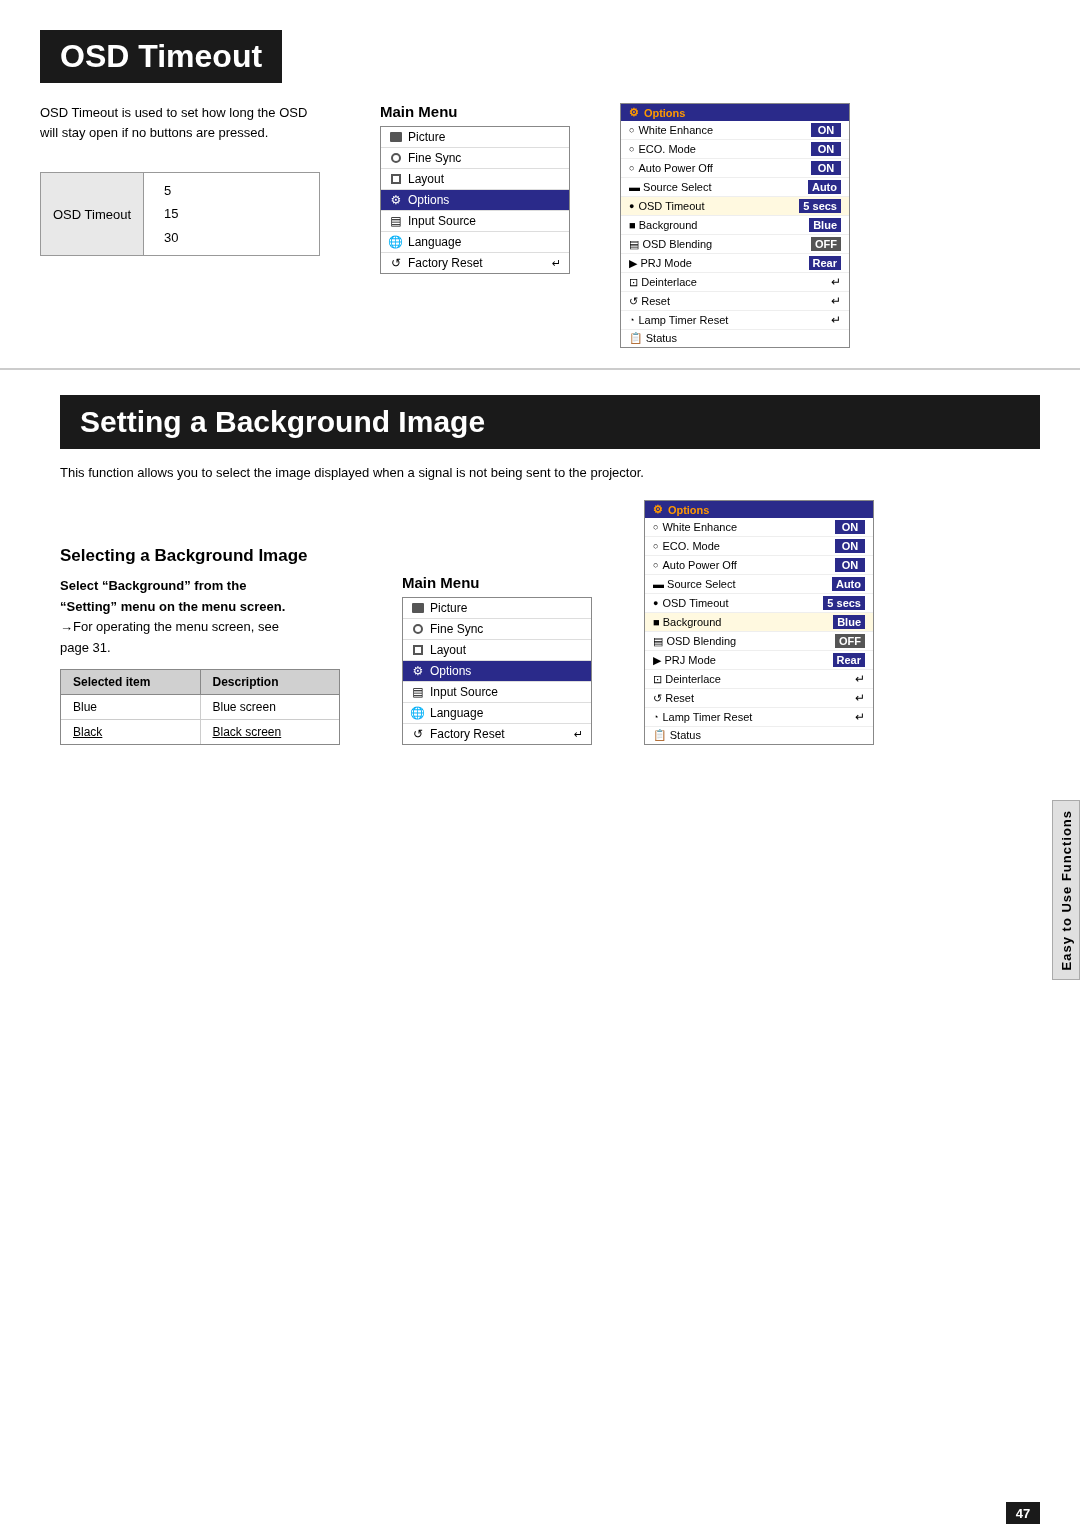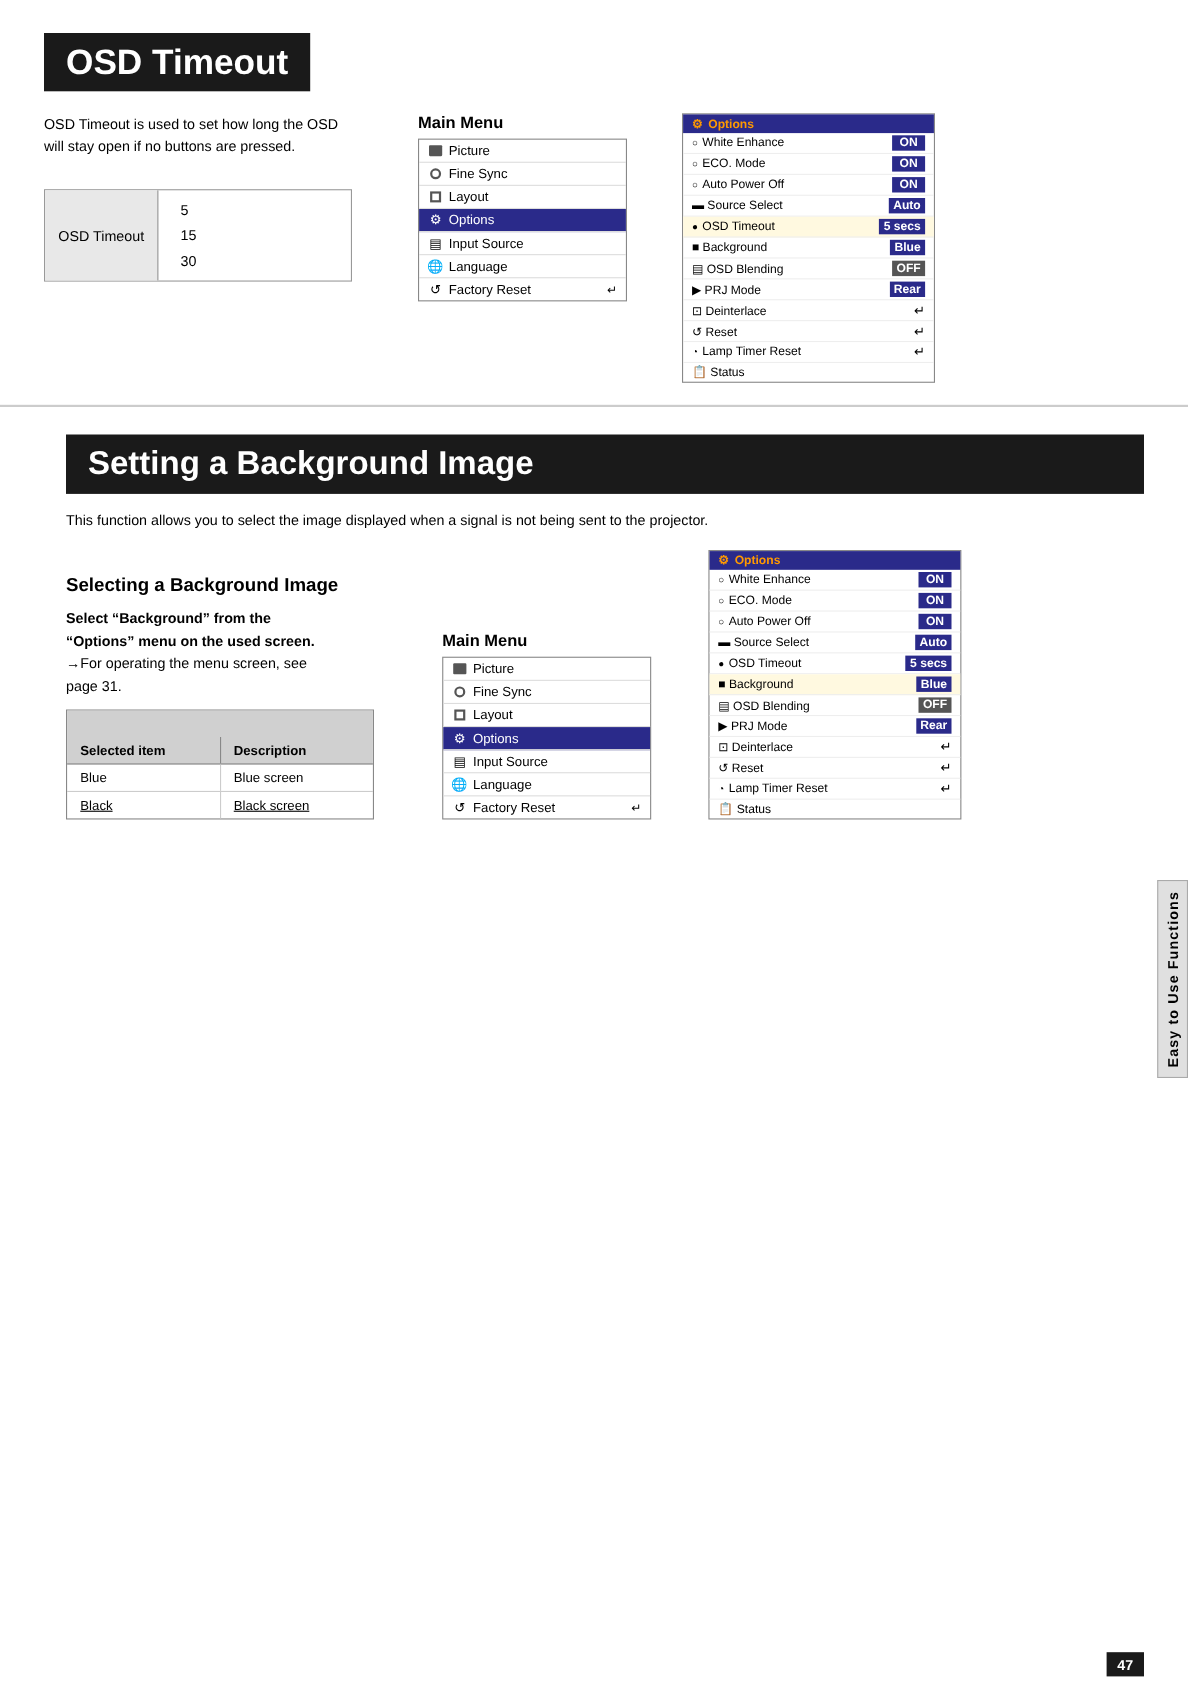--- a/index.html
+++ b/index.html
@@ -246,21 +246,20 @@
       background: #d0d0d0;
       border-bottom: 1px solid #888;
     }
 
     .bg-table-header .col {
       flex: 1;
       padding: 5px 12px;
       font-size: 12px;
       font-weight: bold;
       border-right: 1px solid #888;
-      margin-top: 24px;
     }
 
     .bg-table-header .col:last-child {
       border-right: none;
     }
 
     .bg-table-row {
       display: flex;
       border-bottom: 1px solid #ccc;
     }
@@ -462,21 +461,21 @@
   <p class="bg-description">This function allows you to select the image displayed when a signal is not being sent to the projector.</p>
 
   <div class="bg-content">
 
     <div class="bg-left">
       <div class="selecting-title">
         <strong>Selecting a Background Image</strong>
       </div>
       <p class="selecting-instruction">
         <strong>Select “Background” from the</strong><br>
-        <strong>“Options” menu on the used screen.</strong><br>
+        <strong>“Setting” menu on the menu screen.</strong><br>
         <span>→For operating the menu screen, see</span><br>
         <span>page 31.</span>
       </p>
 
       <div class="bg-table">
         <div class="bg-table-header">
           <div class="col">Selected item</div>
           <div class="col">Description</div>
         </div>
         <div class="bg-table-row">

